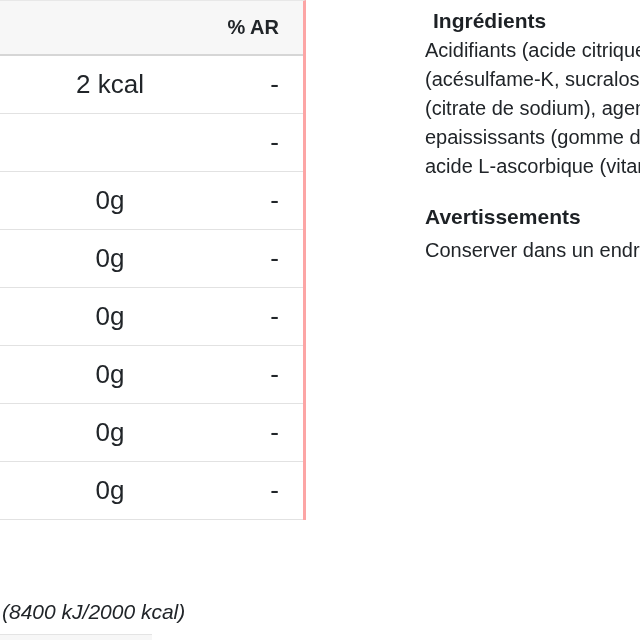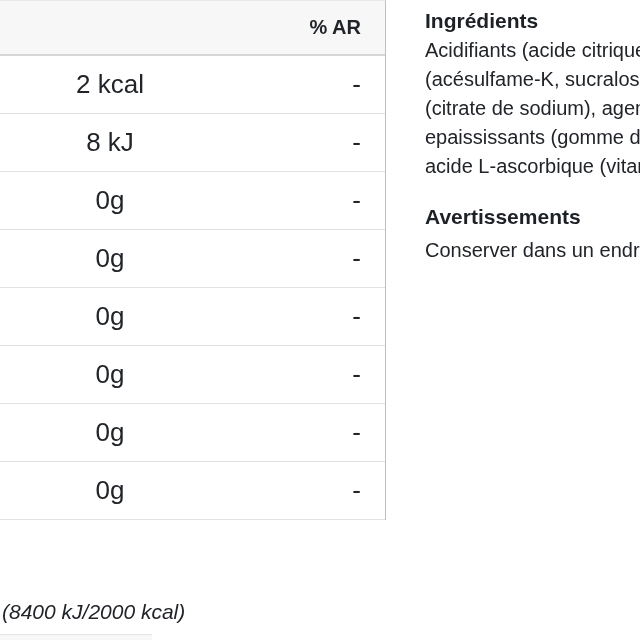--- a/index.html
+++ b/index.html
@@ -14,23 +14,23 @@
     overflow: hidden;
     background: #ffffff;
     color: #212529;
   }
 
   
   .nutri-table {
     position: absolute;
     left: 0;
     top: 0;
-    width: 386px;
+    width: 306px;
     border-top: 1px solid #e8e8e8;
-    border-right: 1px solid #fca5a5;
+    border-right: 3px solid #fca5a5;
     box-sizing: border-box;
   }
   .nutri-header {
     height: 55px;
     background: #f7f7f7;
     border-bottom: 2px solid #d6d6d6;
     display: flex;
     align-items: center;
     justify-content: flex-end;
     padding-right: 24px;
@@ -91,21 +91,21 @@
     top: 0;
     width: 300px;
   }
   .section-title {
     font-weight: bold;
     font-size: 21px;
     color: #1d2125;
     white-space: nowrap;
     line-height: 24px;
   }
-  .ingredients-title { position: absolute; left: 0; top: 9px; }
+  .ingredients-title { position: absolute; left: 8px; top: 9px; }
   .ingredients-body {
     position: absolute;
     left: 0;
     top: 36px;
     font-size: 20px;
     line-height: 29px;
     color: #212529;
   }
   .ingredients-body .line { white-space: nowrap; }
   .warnings-title { position: absolute; left: 0; top: 205px; }
@@ -127,21 +127,20 @@
   <div class="nutri-table">
     <div class="nutri-header">
       <span class="ar-label">% AR</span>
     </div>
 
     <div class="nutri-row">
       <div class="cell-value">2 kcal</div>
       <div class="cell-ar">-</div>
     </div>
     <div class="nutri-row">
-      <div class="cell-value">8 kJ</div>
       <div class="cell-ar">-</div>
     </div>
     <div class="nutri-row">
       <div class="cell-value">0g</div>
       <div class="cell-ar">-</div>
     </div>
     <div class="nutri-row">
       <div class="cell-value">0g</div>
       <div class="cell-ar">-</div>
     </div>

